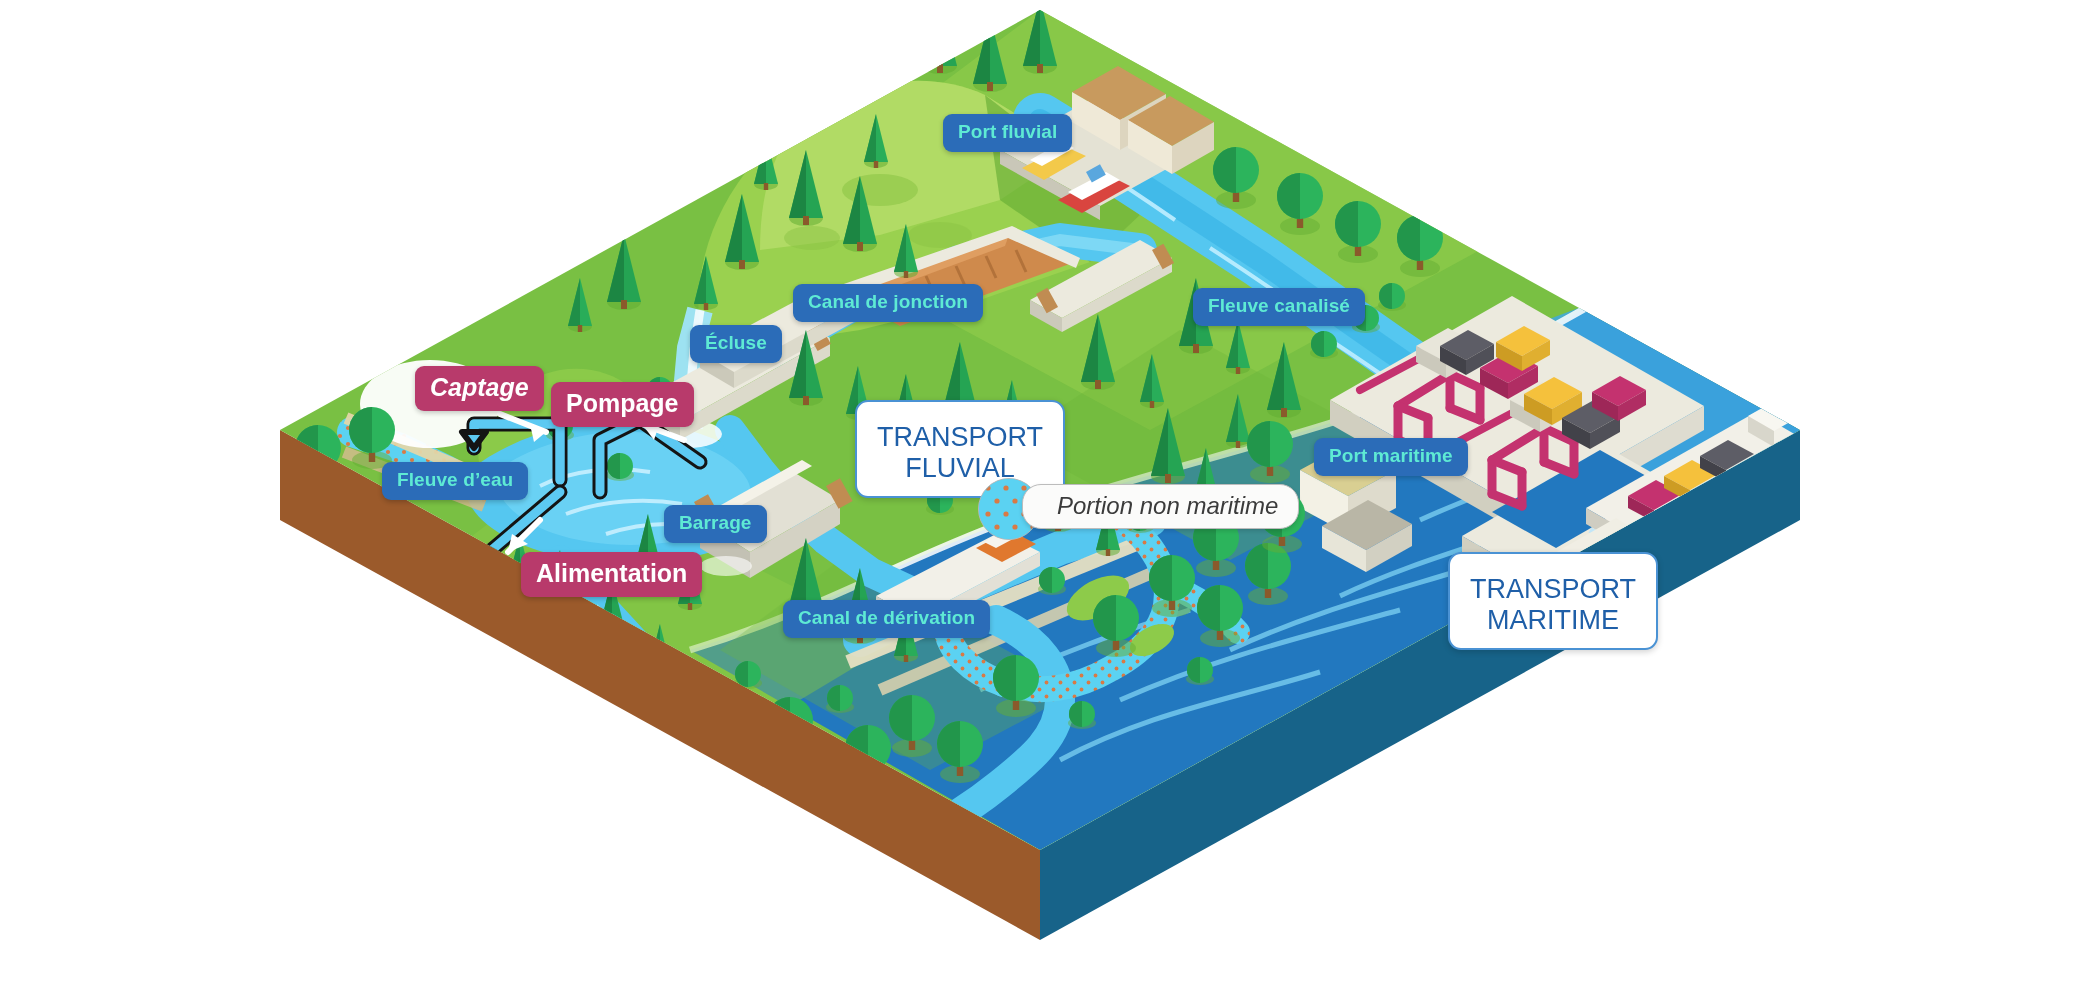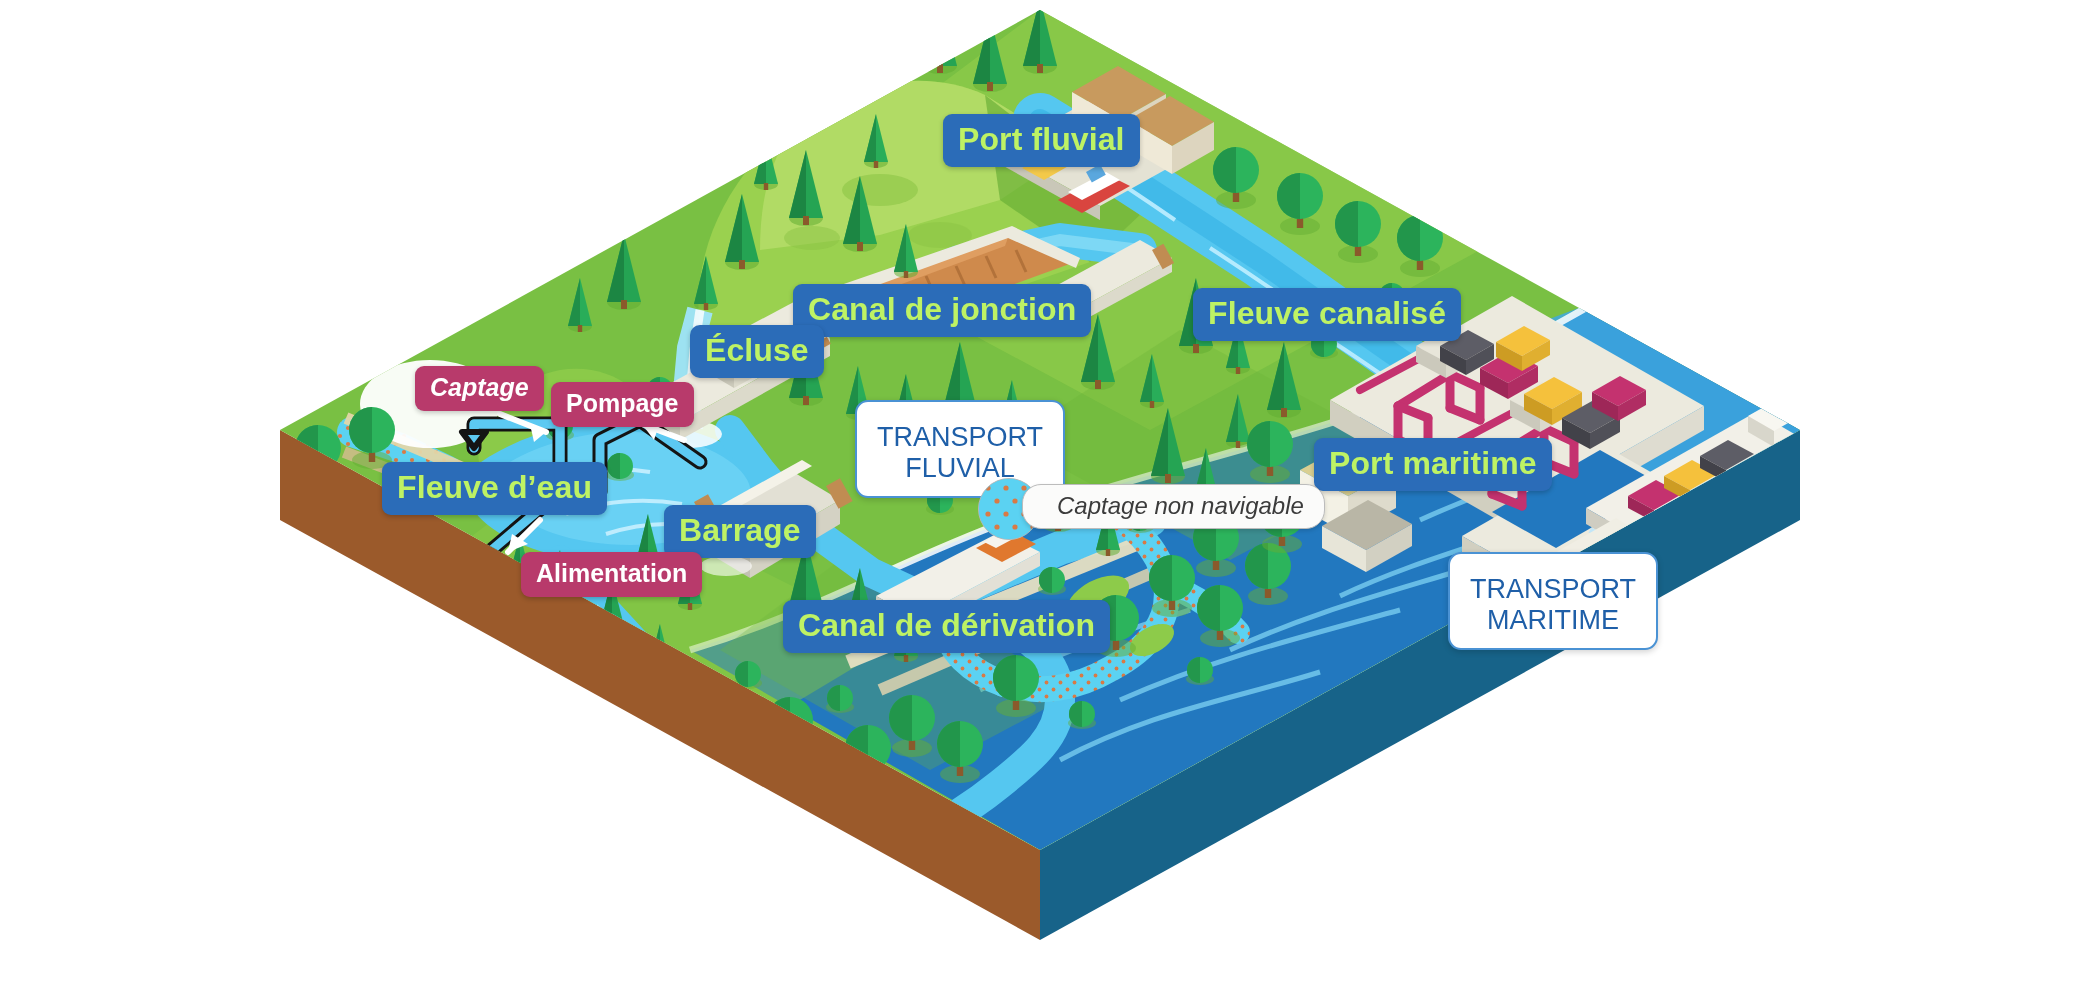--- a/index.html
+++ b/index.html
@@ -15,24 +15,24 @@
   
   .lbl{
     position:absolute;
     display:inline-flex;align-items:center;justify-content:center;
     white-space:nowrap;
     box-sizing:border-box;
     user-select:none;
   }
   .lbl-blue{
     background:#2b6cb8;
-    color:#bef264;
+    color:#5eead4;
     border-radius:9px;
     padding:7px 15px 9px 15px;
-    font-size:32px;
+    font-size:19px;
     font-weight:bold;
     letter-spacing:0.1px;
     box-shadow:0 2px 5px rgba(0,0,0,.22);
   }
   .lbl-pink{
     background:#b83a6b;
     color:#ffffff;
     border-radius:9px;
     padding:7px 15px 9px 15px;
     font-size:25px;
@@ -545,21 +545,21 @@
       </g>
 
     </g>
   </svg>
 
   <div id="labels-layer">
 
   <div class="lbl lbl-blue" style="left: 943px; top: 114px;">Port fluvial</div>
       <div class="lbl lbl-blue" style="left: 793px; top: 284px;">Canal de jonction</div>
       <div class="lbl lbl-blue" style="left: 1177px; top: 288px; margin-left: 16px;">Fleuve canalisé</div>
-      <div class="lbl lbl-blue" style="left: 690px; top: 325px; border-radius: 10px;">Écluse</div>
+      <div class="lbl lbl-blue" style="left: 690px; top: 325px;">Écluse</div>
       <div class="lbl lbl-pink" style="left: 415px; top: 366px; font-style: italic;">Captage</div>
       <div class="lbl lbl-pink" style="left: 551px; top: 382px;">Pompage</div>
       <div class="lbl lbl-blue" style="left: 382px; top: 462px;">Fleuve d’eau</div>
       <div class="lbl lbl-blue" style="left: 1266px; top: 438px; margin-left: 48px;">Port maritime</div>
       <div class="lbl lbl-blue" style="left: 664px; top: 505px;">Barrage</div>
       <div class="lbl lbl-pink" style="left: 521px; top: 552px; text-align: center;">Alimentation</div>
       <div class="lbl lbl-blue" style="left: 783px; top: 600px;">Canal de dérivation</div>
       <div class="lbl lbl-mode" style="left: 855px; top: 400px;">
         <span>TRANSPORT</span>
         <span>FLUVIAL</span>
@@ -580,16 +580,16 @@
             <circle cx="54" cy="22" r="2.6"></circle>
             <circle cx="9" cy="35" r="2.6"></circle>
             <circle cx="27" cy="35" r="2.6"></circle>
             <circle cx="45" cy="35" r="2.6"></circle>
             <circle cx="18" cy="48" r="2.6"></circle>
             <circle cx="36" cy="48" r="2.6"></circle>
             <circle cx="54" cy="48" r="2.6"></circle>
           </g>
         </svg>
       </div>
-      <div class="lbl lbl-legend" style="left: 1022px; top: 484px;">Captage non navigable</div>
+      <div class="lbl lbl-legend" style="left: 1022px; top: 484px;">Portion non maritime</div>
     </div>
 
 </div>
 
 </body></html>

